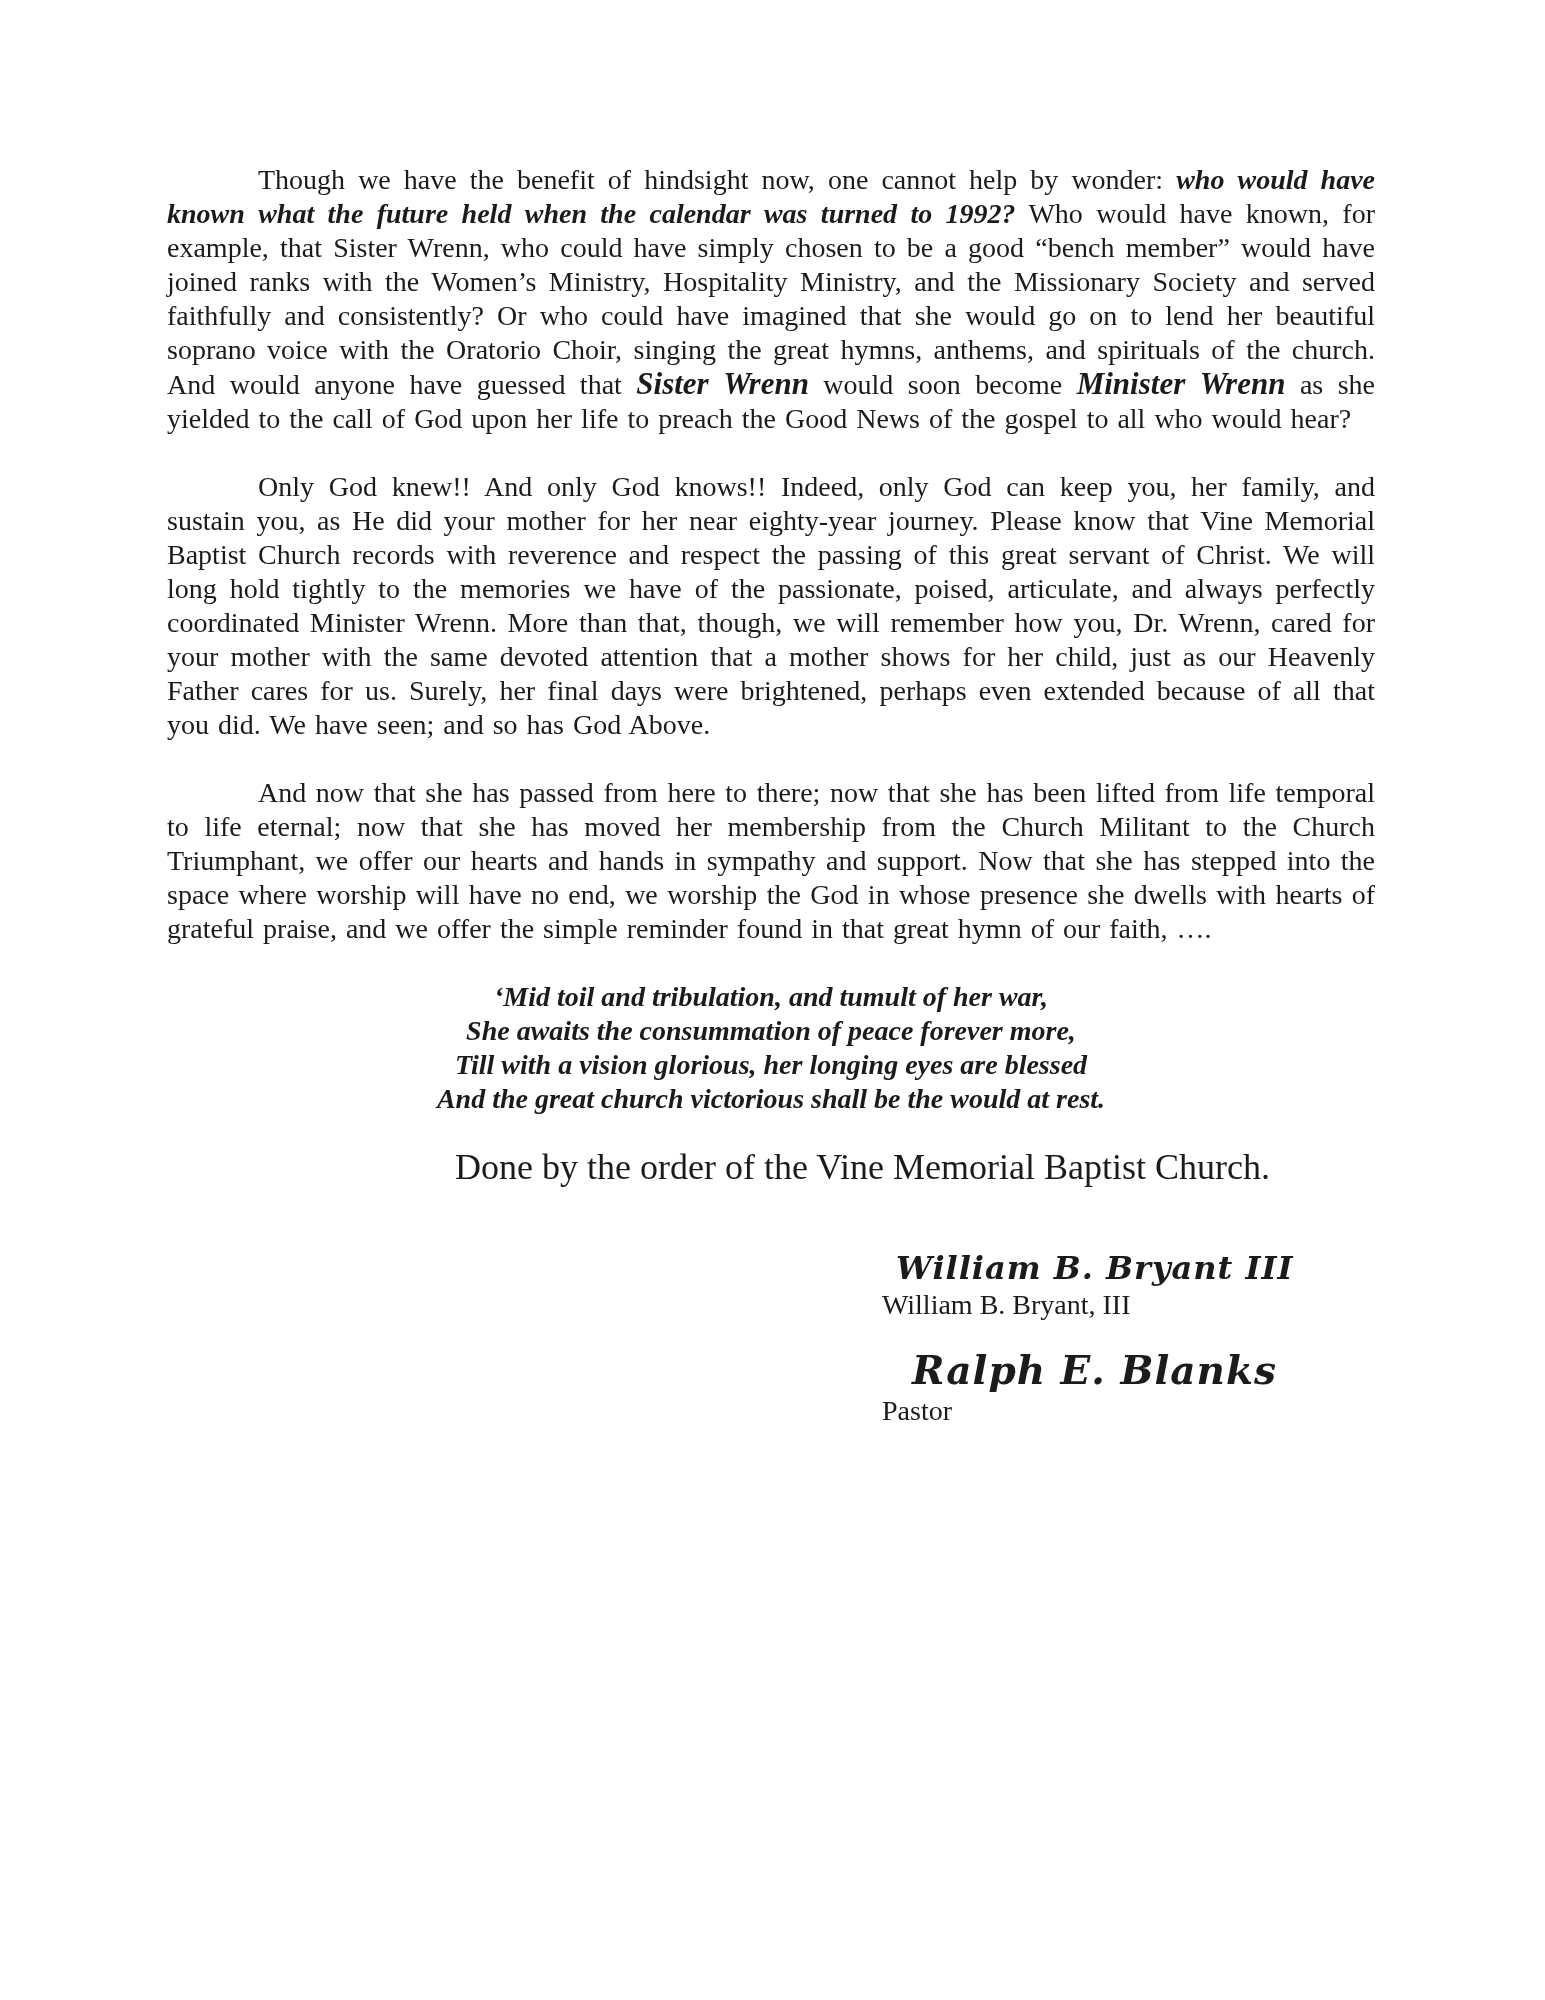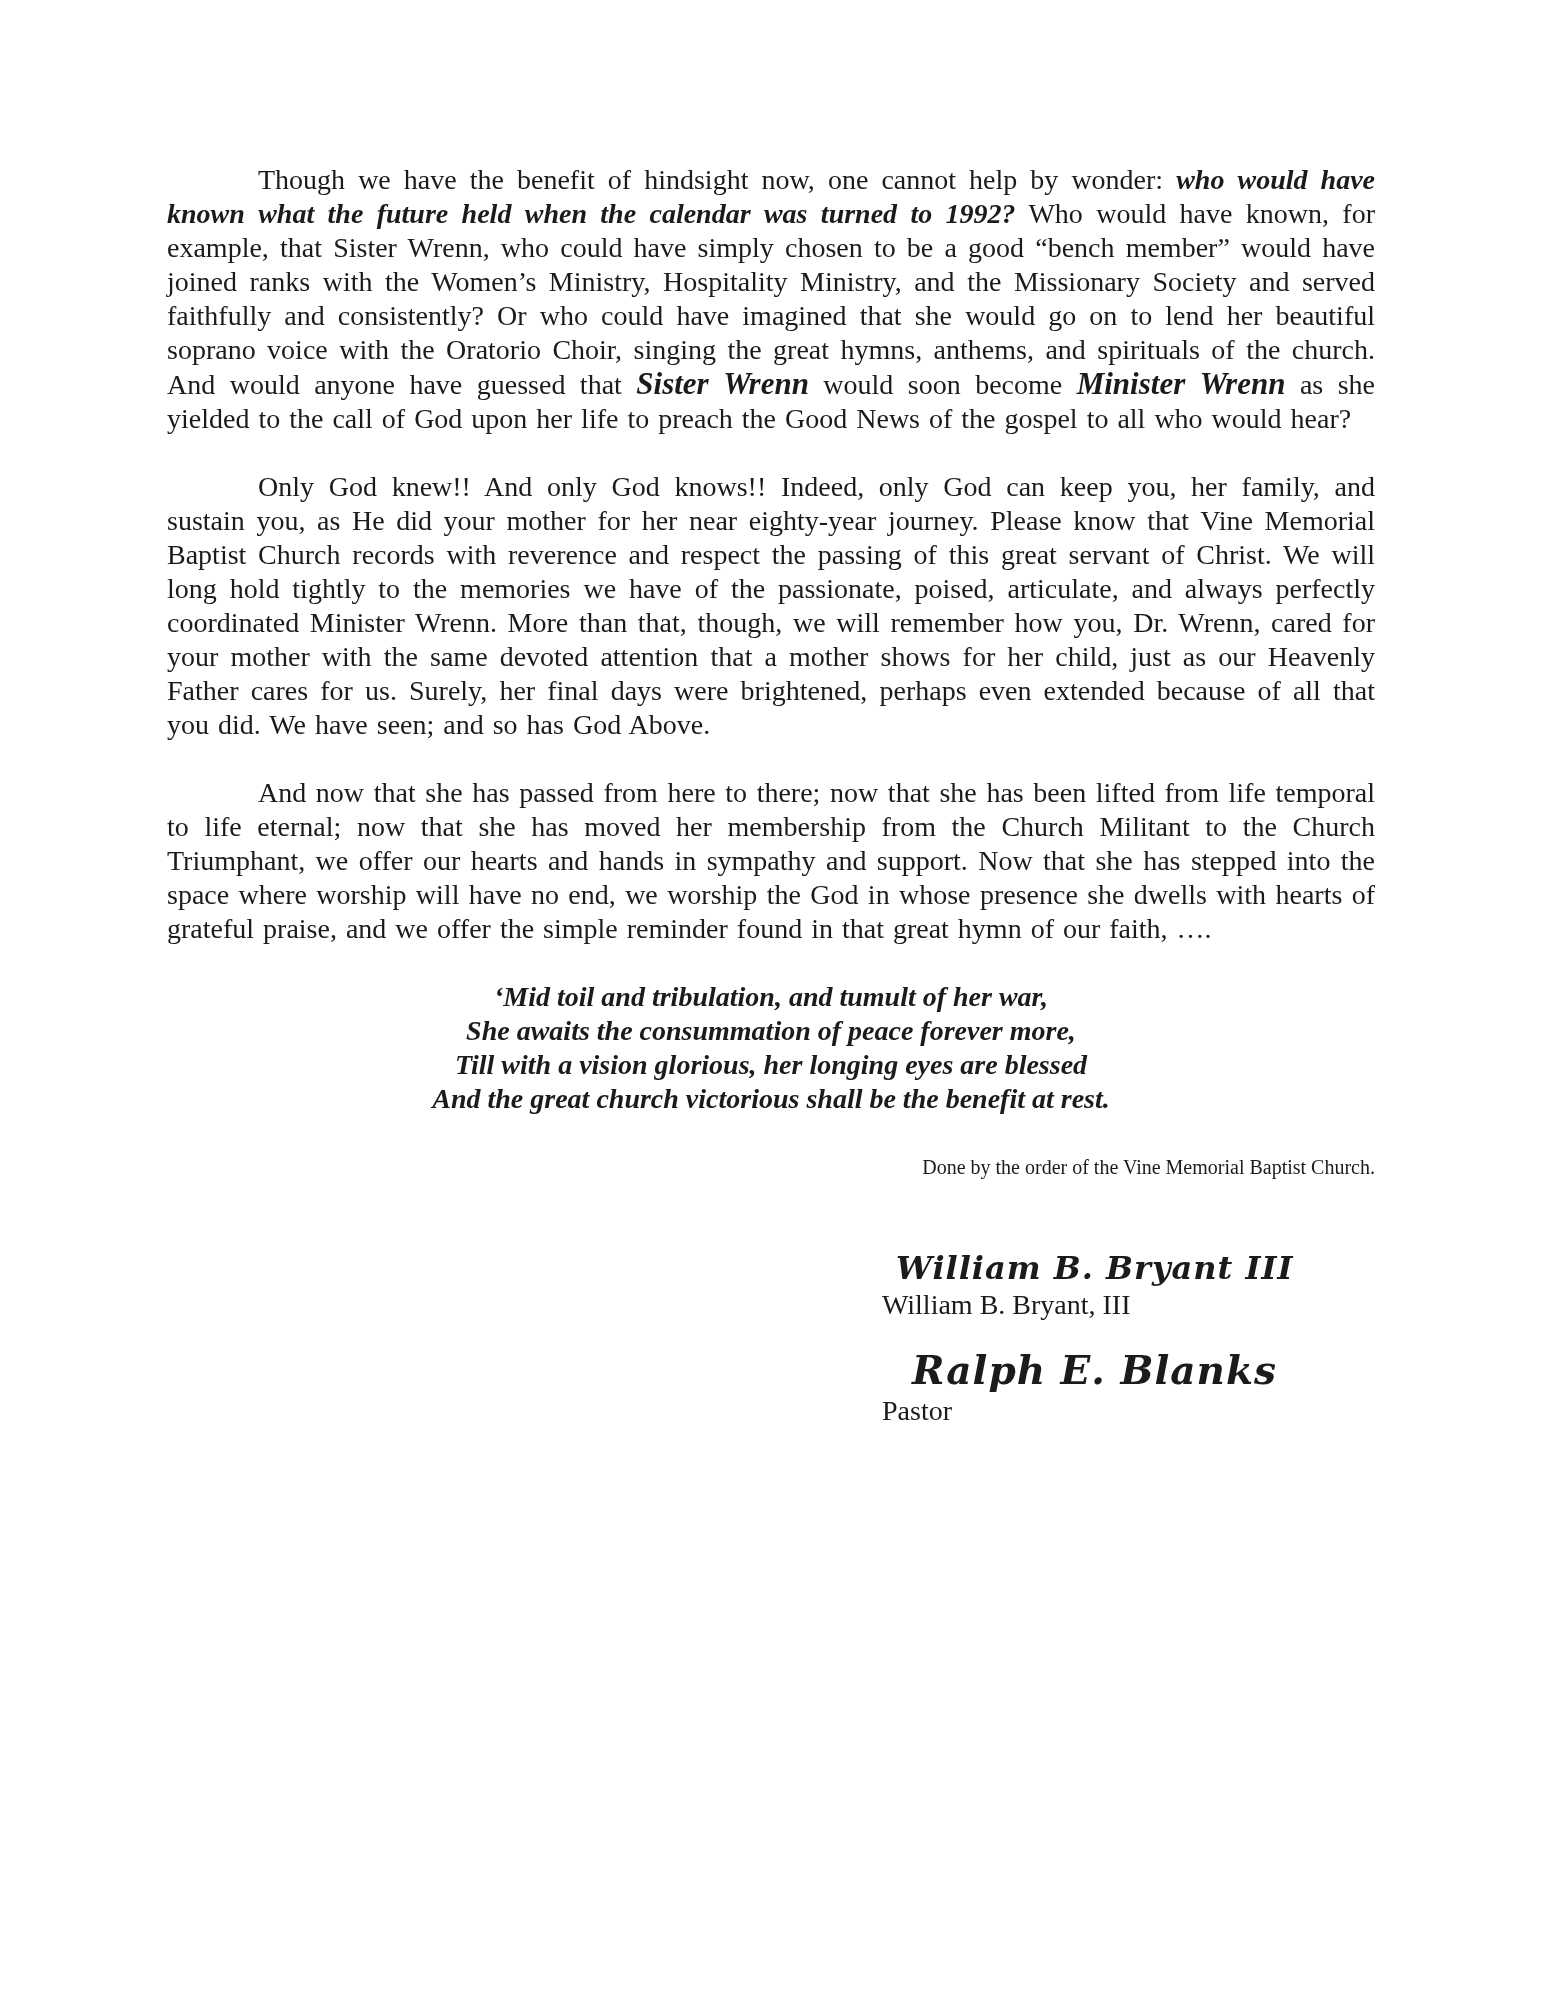--- a/index.html
+++ b/index.html
@@ -31,24 +31,24 @@
   .hymn {
     margin: 0 0 34px 0;
     text-align: center;
     font-weight: bold;
     font-style: italic;
     font-size: 28px;
     line-height: 34px;
   }
   .closing {
     margin: 0 0 0 183px;
-    font-size: 20px;
+    font-size: 36px;
     line-height: 34px;
     text-indent: 0;
-    text-align: right;
+    text-align: center;
   }
   .signatures { margin: 64px 0 0 715px; }
   .script {
     font-style: italic;
     font-weight: bold;
     font-family: "DejaVu Serif", serif;
   }
   .s1 { font-size: 32px; line-height: 40px; padding-left: 14px; letter-spacing: 1px; }
   .s2 { font-size: 39px; line-height: 48px; padding-left: 30px; letter-spacing: 1px; }
   .printed { font-size: 28px; line-height: 34px; }
@@ -76,21 +76,21 @@
     </p>
 
     <p class="para">Only God knew!! And only God knows!! Indeed, only God can keep you, her family, and sustain you, as He did your mother for her near eighty-year journey. Please know that Vine Memorial Baptist Church records with reverence and respect the passing of this great servant of Christ. We will long hold tightly to the memories we have of the passionate, poised, articulate, and always perfectly coordinated Minister Wrenn. More than that, though, we will remember how you, Dr. Wrenn, cared for your mother with the same devoted attention that a mother shows for her child, just as our Heavenly Father cares for us. Surely, her final days were brightened, perhaps even extended because of all that you did. We have seen; and so has God Above.</p>
 
     <p class="para">And now that she has passed from here to there; now that she has been lifted from life temporal to life eternal; now that she has moved her membership from the Church Militant to the Church Triumphant, we offer our hearts and hands in sympathy and support. Now that she has stepped into the space where worship will have no end, we worship the God in whose presence she dwells with hearts of grateful praise, and we offer the simple reminder found in that great hymn of our faith, ….</p>
 
     <div class="hymn">
       <div>‘Mid toil and tribulation, and tumult of her war,</div>
       <div>She awaits the consummation of peace forever more,</div>
       <div>Till with a vision glorious, her longing eyes are blessed</div>
-      <div>And the great church victorious shall be the benefit at rest.</div>
+      <div>And the great church victorious shall be the would at rest.</div>
     </div>
 
     <p class="closing">Done by the order of the Vine Memorial Baptist Church.</p>
 
     <div class="signatures">
       <div class="sig-block">
         <div class="script s1">William B. Bryant III</div>
         <div class="printed">William B. Bryant, III</div>
       </div>
       <div class="sig-block pastor">

